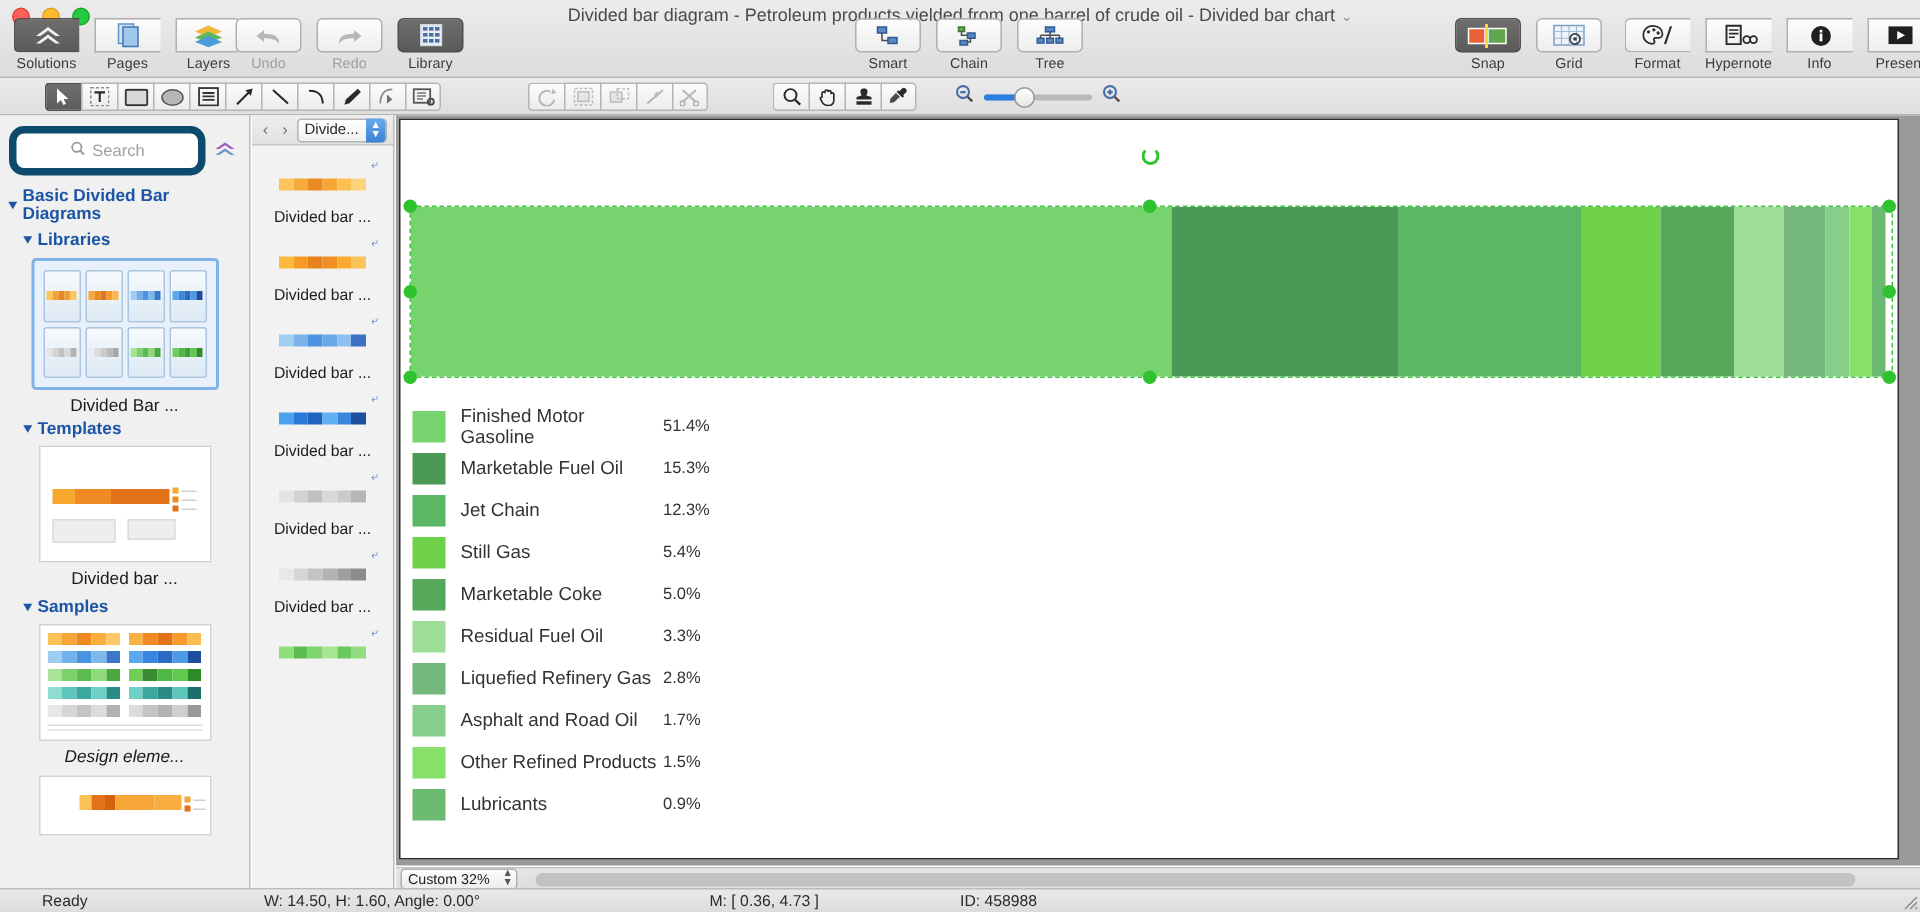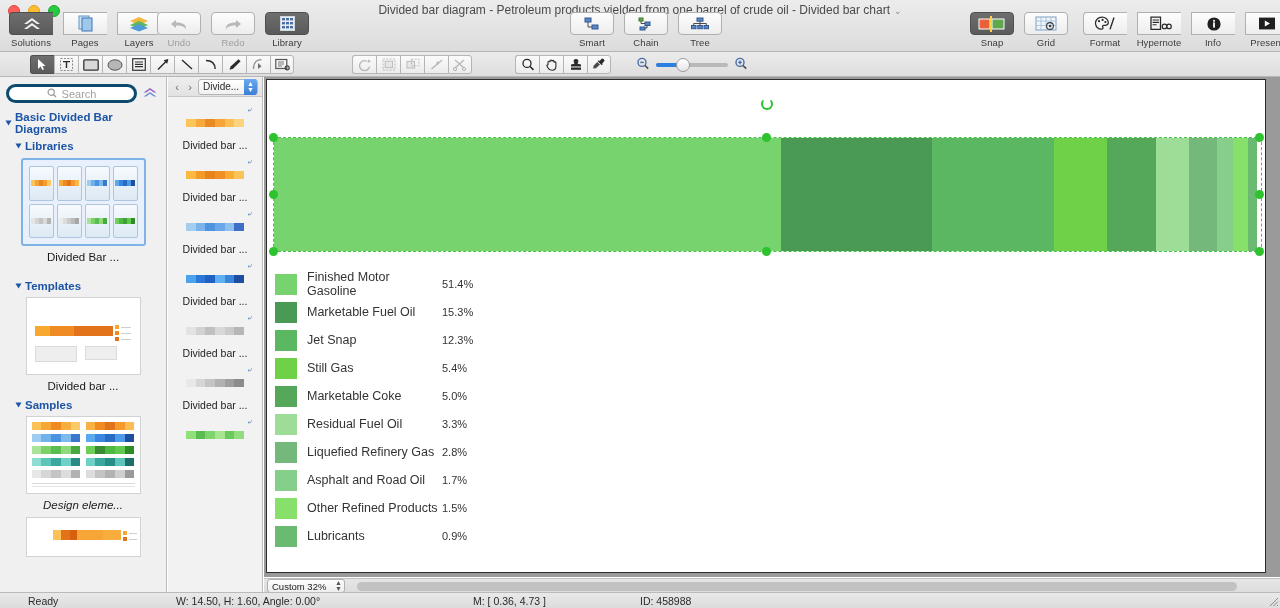--- a/index.html
+++ b/index.html
@@ -82,21 +82,21 @@
     background: linear-gradient(to bottom,#ffffff,#e6e6e6); border: 1px solid #9a9a9a;}
 
   
   .sidebar {
     position: absolute; left: 0; top: 77px; width: 167px; height: 515px;
     background: #f0f0f0; border-right: 1px solid #bcbcbc;
     overflow: hidden;
   }
   .searchrow { display: flex; align-items: center; padding: 7px 6px 4px 6px; }
   .searchbox {
-    flex: 1; height: 19px; border: 3px solid #0c4a6e; border-radius: 10px;
+    flex: 1; height: 33px; border: 5px solid #0c4a6e; border-radius: 10px;
     background: #fff; display: flex; align-items: center; justify-content: center;
     gap: 5px; font-size: 11px; color: #a0a0a0;
   }
   .searchbox .mag { position: relative; top: 0; }
   .sb-icon { width: 20px; display:flex; align-items:center; justify-content:center; margin-left: 3px; }
 
   .disclosure { display: flex; align-items: center; gap: 4px; font-size: 11.5px;
     color: #1c55a5; font-weight: bold; }
   .lvl0 { padding: 4px 0 2px 6px; }
   .lvl1 { padding: 3px 0 2px 16px; }
@@ -635,21 +635,21 @@
               <i style="background:#4fb842"></i>
               <i style="background:#3fa035"></i>
               <i style="background:#62c94f"></i>
               <i style="background:#2f8a28"></i>
             </span>
           </div>
       </div>
       <div class="thumb-cap">Divided Bar ...</div>
     </div>
 
-    <div class="disclosure lvl1" style="margin-top:14px;">
+    <div class="disclosure lvl1" style="margin-top:0;">
       <span class="tri"></span>
       <span>Templates</span>
     </div>
     <div class="thumb-wrap" style="margin-top:3px;">
       <div class="tpl-thumb">
         <div style="position:absolute;left:8px;top:28px;width:78px;height:10px;display:flex;">
           <i style="flex:1;background:#f7a82e"></i>
             <i style="flex:1.6;background:#ef8b22"></i>
             <i style="flex:2.6;background:#e2731a"></i>
         </div>
@@ -917,21 +917,21 @@
           <span class="leg-name">Finished Motor Gasoline</span>
           <span class="leg-val">51.4%</span>
         </div>
         <div class="leg-row">
           <span class="leg-swatch" style="background:#4a9a55"></span>
           <span class="leg-name">Marketable Fuel Oil</span>
           <span class="leg-val">15.3%</span>
         </div>
         <div class="leg-row">
           <span class="leg-swatch" style="background:#5cb763"></span>
-          <span class="leg-name">Jet Snap</span>
+          <span class="leg-name">Jet Chain</span>
           <span class="leg-val">12.3%</span>
         </div>
         <div class="leg-row">
           <span class="leg-swatch" style="background:#6ed148"></span>
           <span class="leg-name">Still Gas</span>
           <span class="leg-val">5.4%</span>
         </div>
         <div class="leg-row">
           <span class="leg-swatch" style="background:#55a85a"></span>
           <span class="leg-name">Marketable Coke</span>

